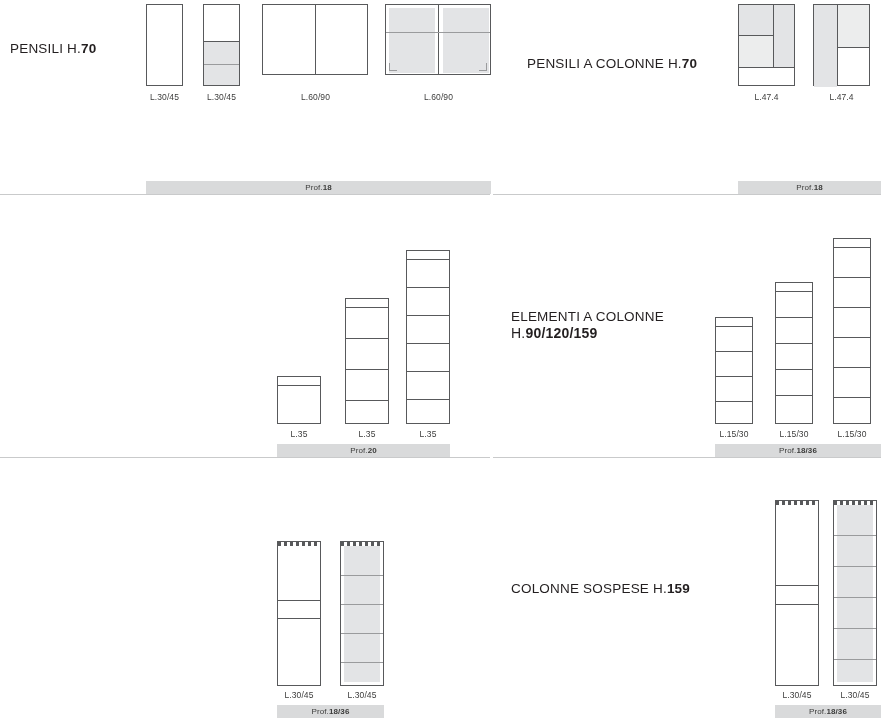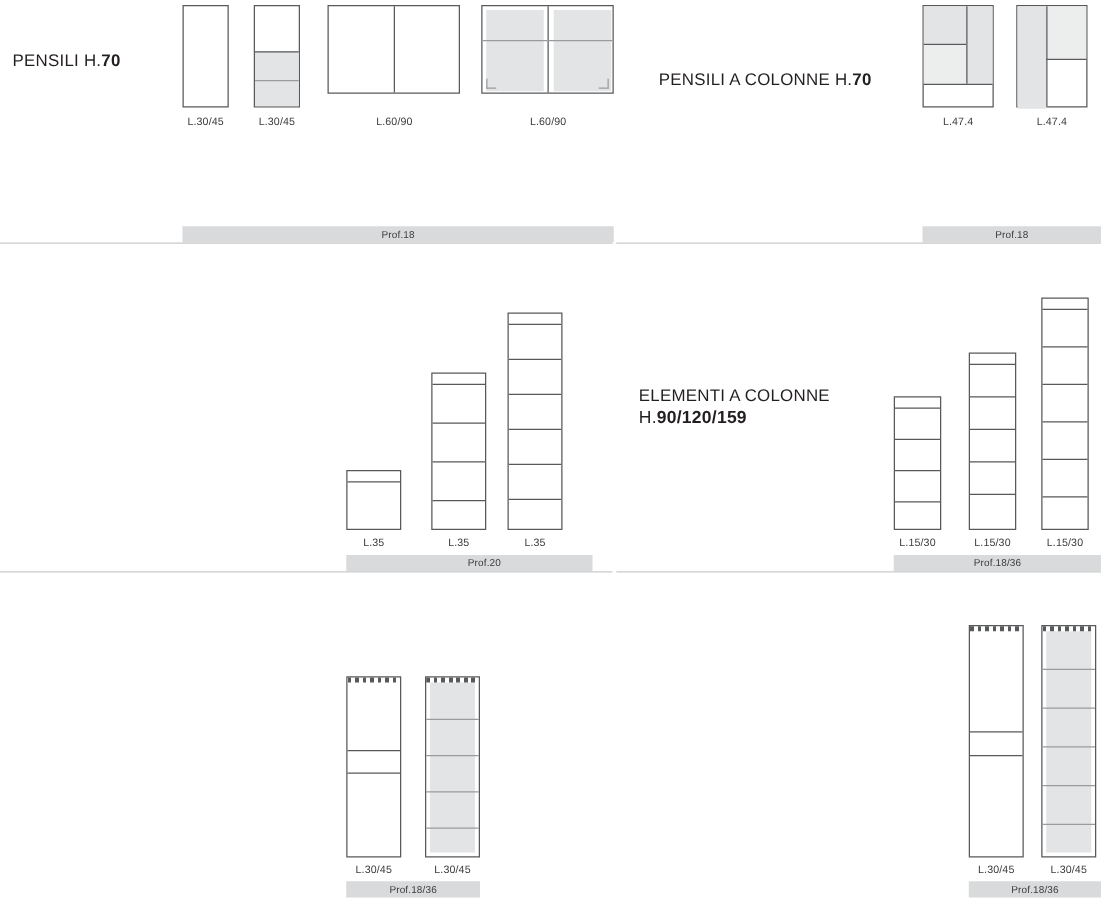--- a/index.html
+++ b/index.html
@@ -41,21 +41,21 @@
   .depthbar{
     position:absolute;
     background:#d9dadb;
     height:13px;
     font-size:8px;
     color:#3c3c3b;
     text-align:center;
     line-height:13px;
     letter-spacing:.1px;
   }
-  .depthbar b{font-weight:400;}
+  .depthbar b{font-weight:700;}
 
   
   .rule{position:absolute;height:1px;background:#c9cacb;}
 
   
   .box{
     position:absolute;
     border:1.3px solid #58595b;
     box-sizing:border-box;
     background:#ffffff;
@@ -156,21 +156,21 @@
   <div class="box" style="left:406px;top:250px;width:44px;height:174px;">
     <div class="ln-h" style="top:8px;"></div>
     <div class="ln-h" style="top:36px;"></div>
     <div class="ln-h" style="top:64px;"></div>
     <div class="ln-h" style="top:92px;"></div>
     <div class="ln-h" style="top:120px;"></div>
     <div class="ln-h" style="top:148px;"></div>
   </div>
   <div class="cap" style="left:388px;top:429px;width:80px;">L.35</div>
 
-  <div class="depthbar" style="left:277px;top:444px;width:173px;padding-left:24px;">
+  <div class="depthbar" style="left:277px;top:444px;width:173px;">
     <span>Prof.</span><b>20</b>
   </div>
   <div class="rule" style="left:0;top:457px;width:490px;"></div>
 
   <div class="abs sec-title" style="left:511px;top:308px;">
     <div>ELEMENTI A COLONNE</div>
     <div style="font-size:14px;"><span>H.</span><b>90/120/159</b></div>
   </div>
 
   <div class="box" style="left:715px;top:317px;width:38px;height:107px;">
@@ -220,20 +220,23 @@
     <div class="ln-h-thin" style="top:62px;"></div>
     <div class="ln-h-thin" style="top:91px;"></div>
     <div class="ln-h-thin" style="top:120px;"></div>
   </div>
   <div class="cap" style="left:323px;top:690px;width:78px;">L.30/45</div>
 
   <div class="depthbar" style="left:277px;top:705px;width:107px;">
     <span>Prof.</span><b>18/36</b>
   </div>
 
+  <div class="abs sec-title" style="left:511px;top:580px;">
+    <span>COLONNE SOSPESE H.</span><b>159</b>
+  </div>
 
   <div class="box" style="left:775px;top:500px;width:44px;height:186px;">
     <div class="dash-top"></div>
     <div class="ln-h" style="top:84px;"></div>
     <div class="ln-h" style="top:103px;"></div>
   </div>
   <div class="cap" style="left:758px;top:690px;width:78px;">L.30/45</div>
 
   <div class="box" style="left:833px;top:500px;width:44px;height:186px;">
     <div class="fill" style="left:3px;top:4px;right:3px;bottom:3px;"></div>

